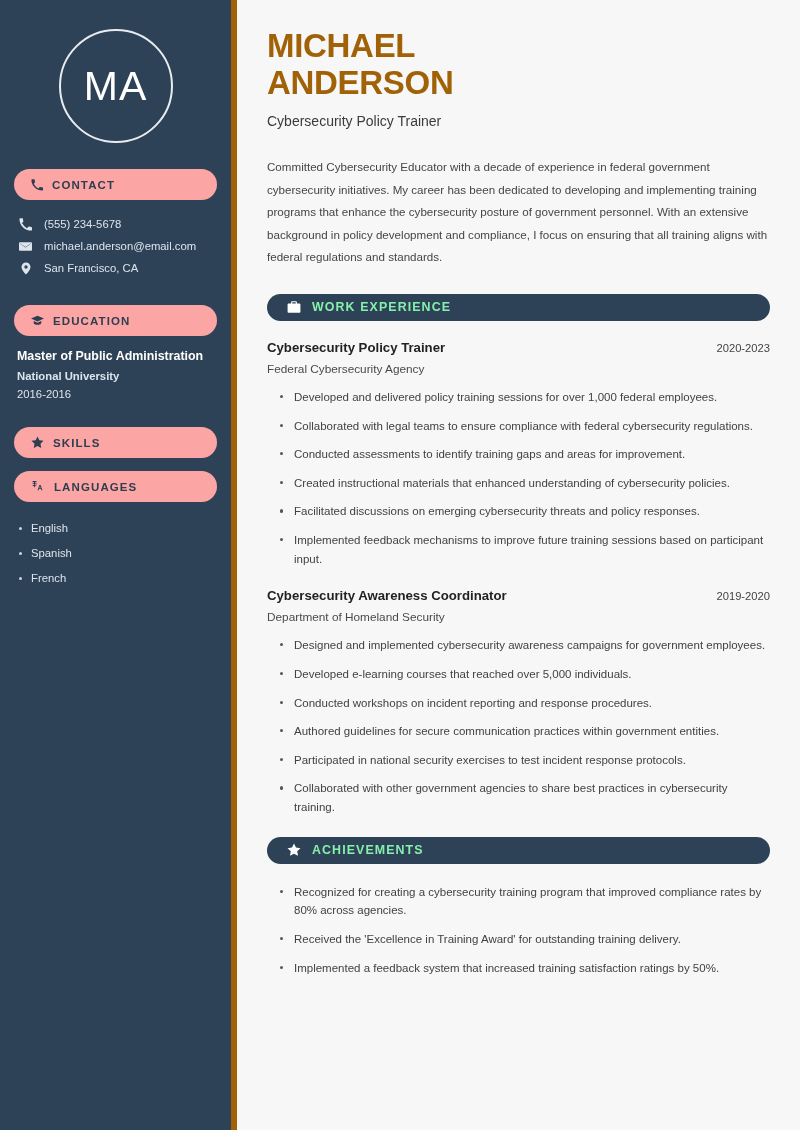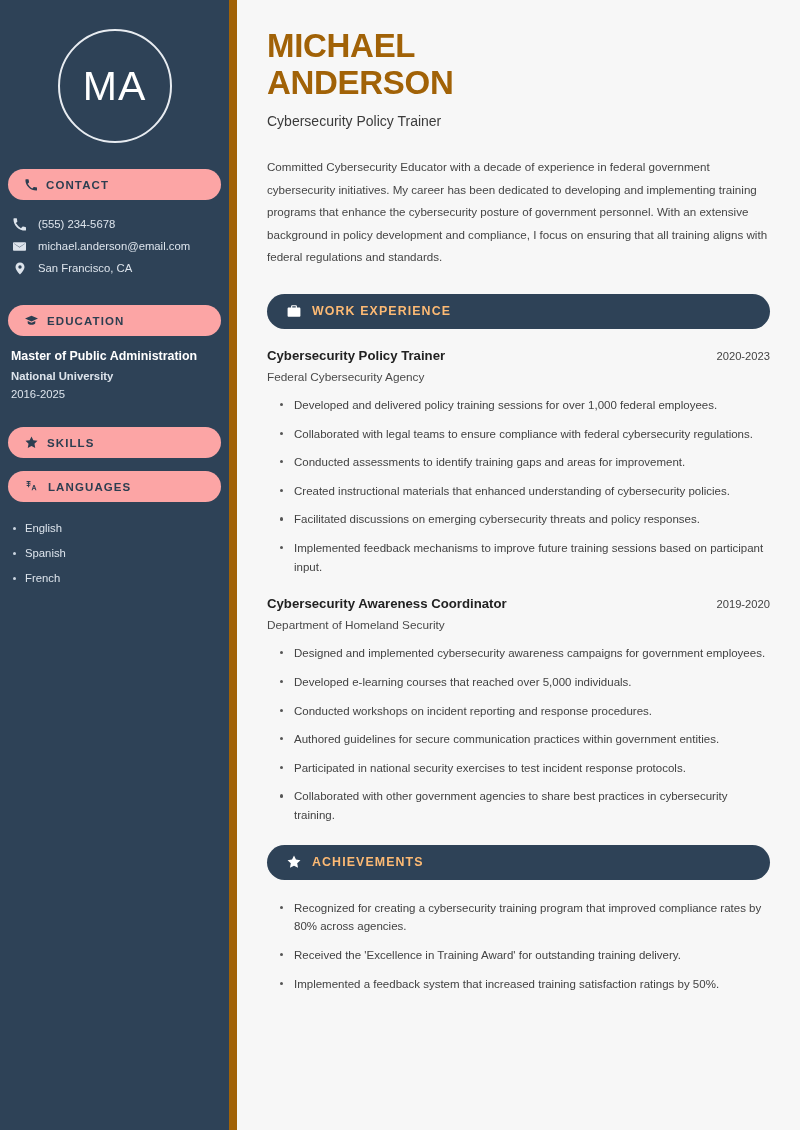--- a/index.html
+++ b/index.html
@@ -19,22 +19,22 @@
     background: #f7f7f7;
     display: flex;
     overflow: hidden;
   }
 
   
   .sidebar {
     width: 237px;
     min-width: 237px;
     background: #2e4257;
-    border-right: 8px solid #a16207;
-    padding: 0 8px;
+    border-right: 6px solid #a16207;
+    padding: 0 14px;
     color: #ffffff;
     position: relative;
   }
 
   .avatar-wrap {
     display: flex;
     justify-content: center;
     padding-top: 29px;
     padding-bottom: 26px;
   }
@@ -150,23 +150,23 @@
 
   .summary {
     font-size: 11.6px;
     line-height: 1.95;
     color: #454545;
     margin-bottom: 25px;
   }
 
   .sec-bar {
     background: #2e4257;
-    color: #fdba74;
+    color: #86efac;
     border-radius: 999px;
-    height: 35px;
+    height: 27px;
     display: flex;
     align-items: center;
     gap: 11px;
     padding: 0 20px;
     font-size: 12.4px;
     font-weight: 700;
     letter-spacing: 1.1px;
     margin-bottom: 19px;
   }
   .sec-bar .ic { display: flex; align-items: center; }
@@ -272,21 +272,21 @@
         <svg width="13" height="13" viewBox="0 0 24 24" fill="#2c3e50">
             <path d="M12 3 0 8.5l12 5.5 12-5.5L12 3zm-7 9.8v3.9c0 1.8 3.1 3.3 7 3.3s7-1.5 7-3.3v-3.9l-7 3.2-7-3.2z"></path>
           </svg>
       </span>
       <span>EDUCATION</span>
     </div>
 
     <div class="edu-block">
       <div class="edu-degree">Master of Public Administration</div>
       <div class="edu-school">National University</div>
-      <div class="edu-years">2016-2025</div>
+      <div class="edu-years">2016-2016</div>
     </div>
 
     <div class="pill">
       <span class="ic">
         <svg width="13" height="13" viewBox="0 0 24 24" fill="#2c3e50">
             <path d="M12 .8l3.4 7 7.7 1.1-5.6 5.4 1.4 7.7-6.9-3.7-6.9 3.7 1.4-7.7L.9 8.9l7.7-1.1z"></path>
           </svg>
       </span>
       <span>SKILLS</span>
     </div>

